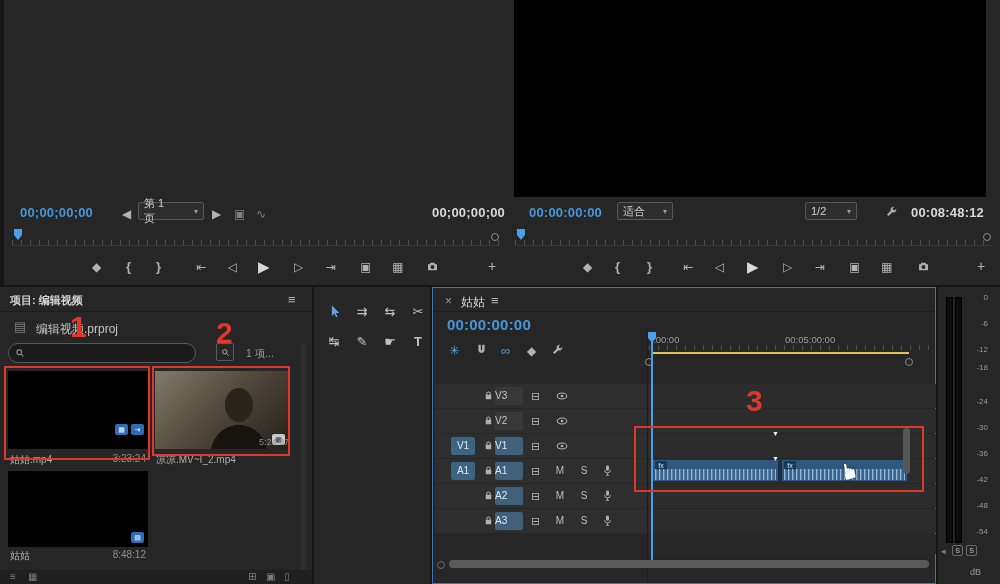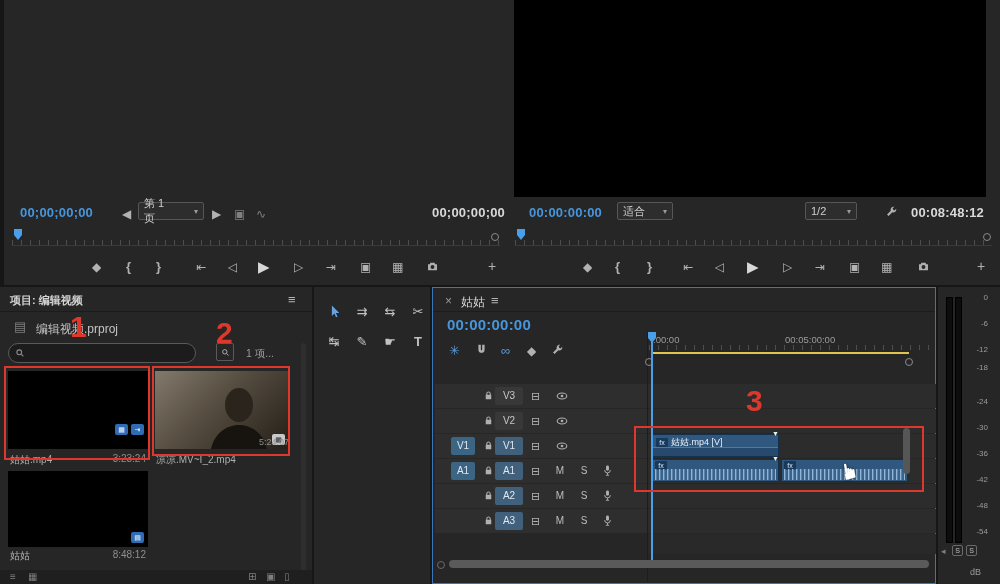--- a/index.html
+++ b/index.html
@@ -19,21 +19,21 @@
   .phmini{position:absolute;width:8px;height:11px;background:#49a0e8;clip-path:polygon(0 0,100% 0,100% 55%,50% 100%,0 55%)}
   .circle{position:absolute;width:8px;height:8px;border:1px solid #8a8a8a;border-radius:50%}
   .svgi{color:#b0b0b0;fill:currentColor;display:block}
   .thumb{position:absolute;background:#000}
   .mname{position:absolute;font-size:10px;color:#aeaeae;white-space:nowrap;overflow:hidden}
   .mdur{position:absolute;font-size:10px;color:#8f8f8f;text-align:right}
   .badge{position:absolute;height:11px;min-width:13px;background:#2f6cb4;color:#eaf2fb;font-size:7px;line-height:11px;text-align:center;border-radius:2px}
   .tool{position:absolute;width:24px;height:24px;display:flex;align-items:center;justify-content:center;font-size:13px;color:#c2c2c2}
   .trkrow{position:absolute;left:2px;width:212px;height:24px;background:#2e2e2e}
   .patch{position:absolute;left:16px;top:3px;width:24px;height:18px;background:#3c6584;color:#dfe9f2;font-size:10px;text-align:center;line-height:18px;border-radius:2px}
-  .tname{position:absolute;left:60px;top:3px;width:28px;height:18px;font-size:10px;text-align:center;line-height:18px;border-radius:2px;background:#383838;color:#c6c6c6}
+  .tname{position:absolute;left:60px;top:3px;width:28px;height:18px;font-size:10px;text-align:left;line-height:18px;border-radius:2px;background:#383838;color:#c6c6c6}
   .tname.hl{background:#41607b;color:#dde8f2}
   .ms{position:absolute;top:6px;font-size:10px;color:#bdbdbd;width:14px;text-align:center}
   .lane{position:absolute;left:215px;width:288px;height:24px;background:#2c2c2c}
   .clip{position:absolute;height:23px;background:#30587f;border:1px solid #14304a;overflow:hidden;border-radius:1px}
   .clip.video::after{content:"";position:absolute;left:0;right:0;top:12px;bottom:0;background:#27496d;border-top:1px solid #4a7aa6}
   .clipname{position:relative;z-index:2;display:flex;align-items:center;gap:3px;font-size:9px;color:#e8f0f8;padding:1px 3px;white-space:nowrap}
   .fx{display:inline-block;width:12px;height:9px;background:#173a5c;color:#d5e6f8;font-size:7px;line-height:9px;text-align:center;border-radius:1px;flex:0 0 auto}
   .wave{position:absolute;left:2px;right:2px;top:9px;height:11px;background:repeating-linear-gradient(90deg,#8fb6d8 0 1px,rgba(143,182,216,.45) 1px 2px,rgba(143,182,216,.12) 2px 4px)}
   .redbox{position:absolute;border:2px solid #de382c;z-index:50}
   .rednum{position:absolute;color:#de382c;font-size:30px;font-weight:700;z-index:51;line-height:1}
@@ -354,26 +354,20 @@
     <span class="circle" style="left:472px;top:70px"></span>
 
     <div class="lane" style="top:96px"></div>
     <div class="lane" style="top:121px"></div>
     <div class="lane" style="top:146px"></div>
     <div class="lane" style="top:171px"></div>
     <div class="lane" style="top:196px"></div>
     <div class="lane" style="top:221px"></div>
     <div class="lane" style="top:246px;height:20px;background:#292929"></div>
 
-    <div class="clip video" style="left:219px;top:146px;width:127px">
-      <span class="clipname">
-          <span class="fx">fx</span>
-          <span>姑姑.mp4 [V]</span>
-        </span>
-    </div>
     <div class="clip" style="left:219px;top:171px;width:127px">
       <span class="fx abs" style="left:2px;top:1px">fx</span>
       <div class="wave"></div>
     </div>
     <div class="clip" style="left:348px;top:171px;width:127px">
       <span class="fx abs" style="left:2px;top:1px">fx</span>
       <div class="wave"></div>
     </div>
     <span class="ic" style="left:339px;top:142px;font-size:7px;color:#eee">▼</span>
     <span class="ic" style="left:339px;top:167px;font-size:7px;color:#eee">▼</span>

